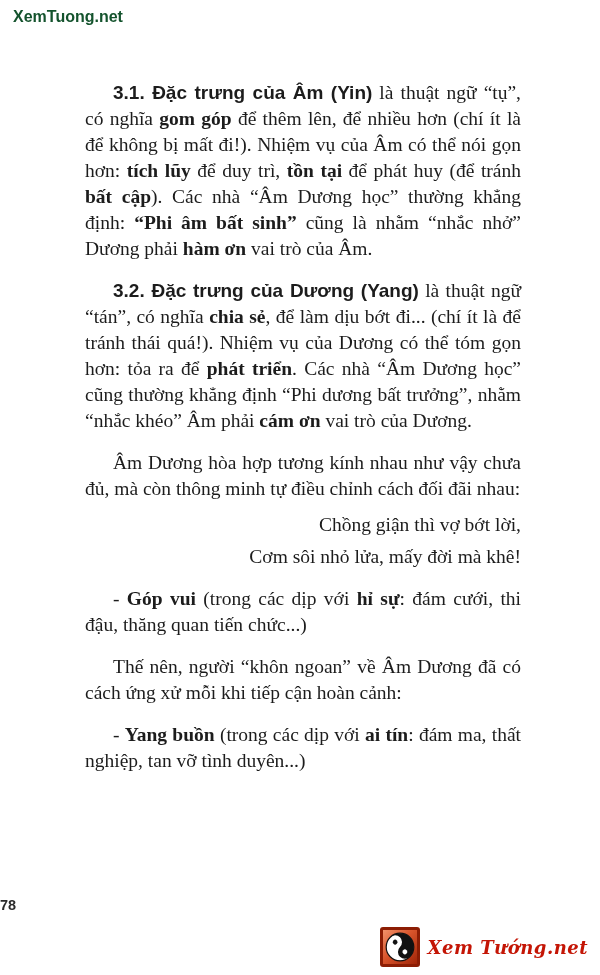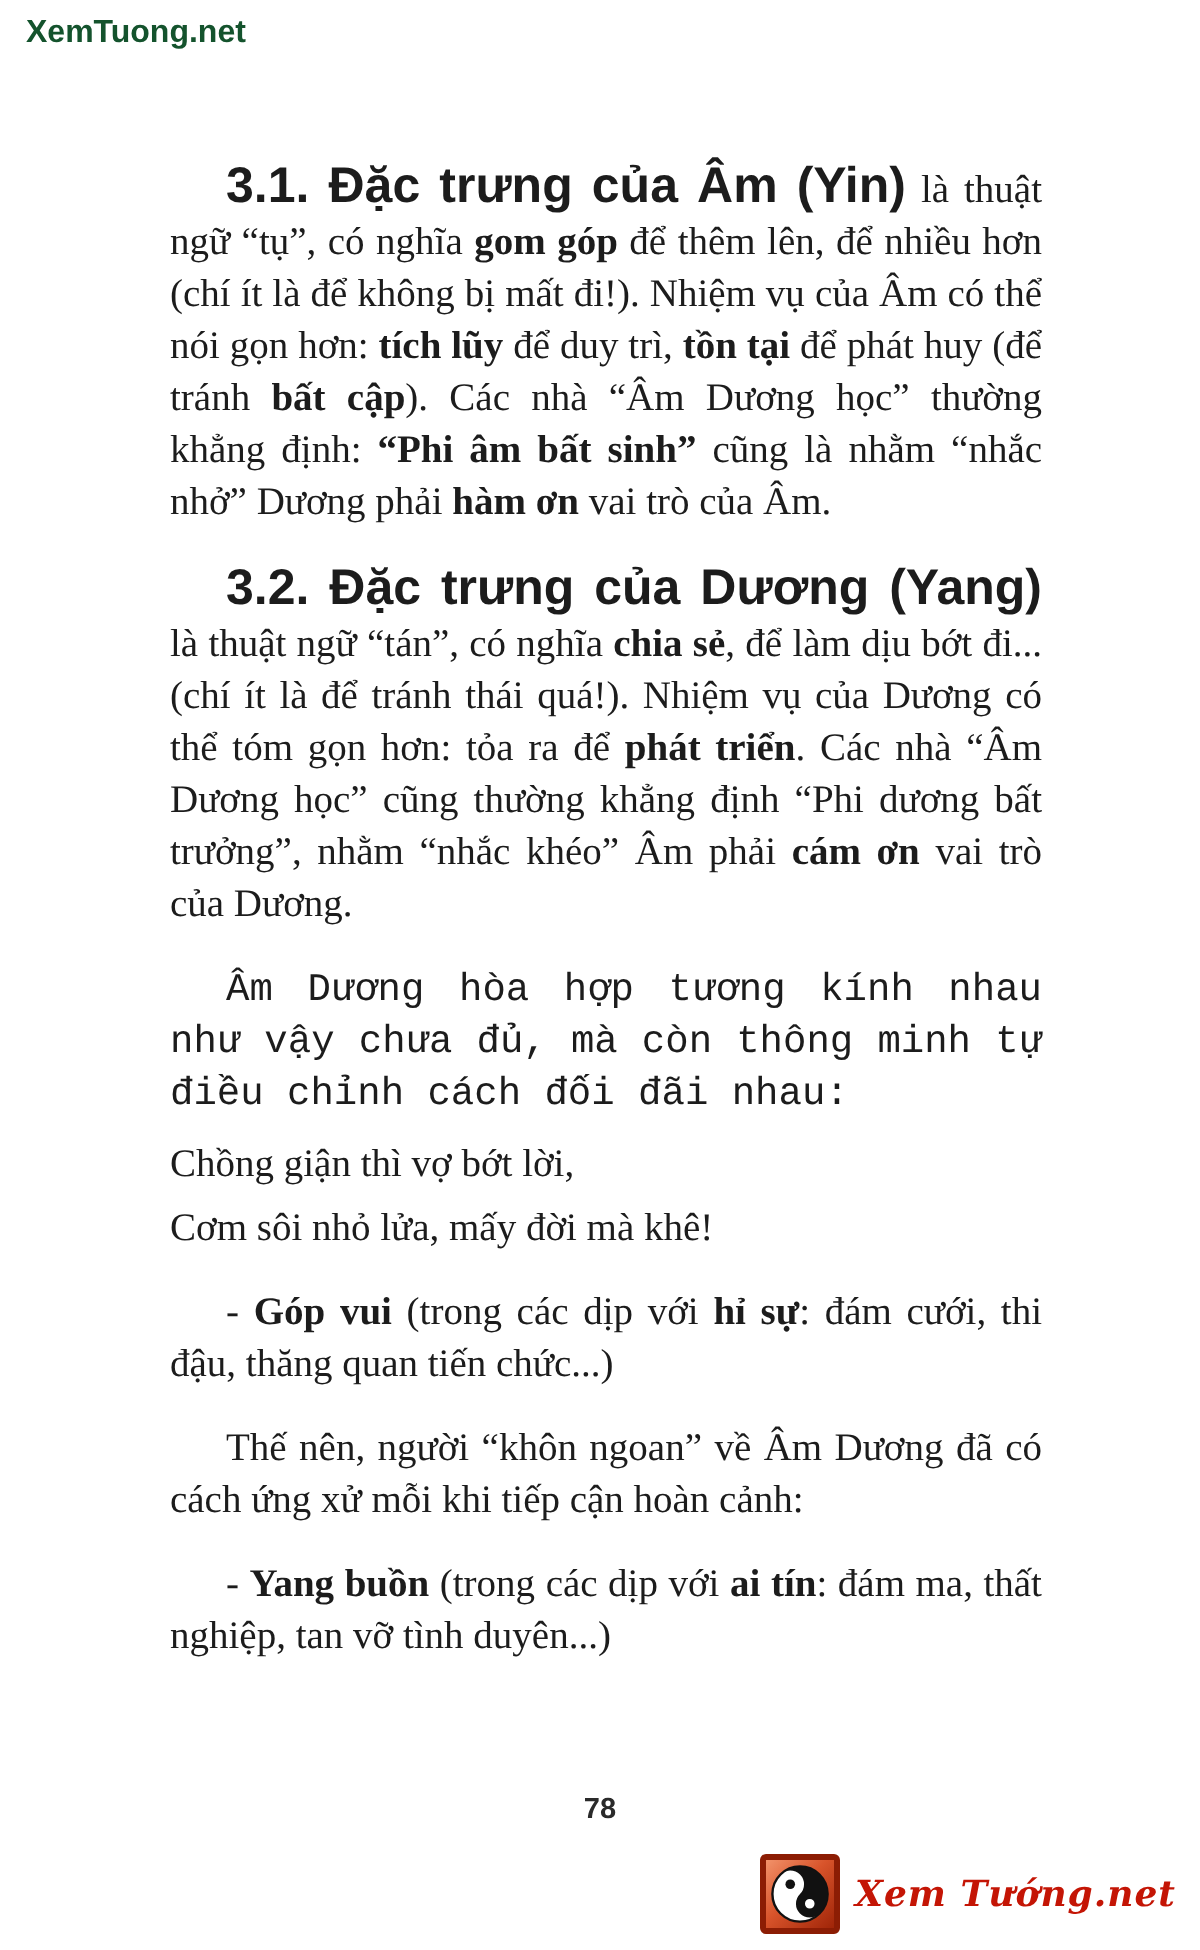--- a/index.html
+++ b/index.html
@@ -29,31 +29,31 @@
     left: 85px;
     width: 436px;
   }
   .block {
     margin: 0 0 16px 0;
     font-size: 19.5px;
     line-height: 26px;
     text-align: justify;
   }
   .block.indent { text-indent: 28px; }
-  .block.center { text-align: left; margin-bottom: 6px; }
+  .block.center { text-align: right; margin-bottom: 6px; }
   .block.verse-last { margin-bottom: 16px; }
-  .block.pre-verse { margin-bottom: 10px; font-family: Liberation Mono, monospace; }
+  .block.pre-verse { margin-bottom: 10px; }
   .bold { font-weight: bold; }
-  .sans { font-family: "Liberation Sans", sans-serif; font-weight: bold; font-size: 25px; }
+  .sans { font-family: "Liberation Sans", sans-serif; font-weight: bold; font-size: 19px; }
   .page-number {
     position: absolute;
     top: 897px;
     left: 0;
     right: 0;
-    text-align: center;
+    text-align: left;
     font-family: "Liberation Sans", sans-serif;
     font-size: 14.5px;
     font-weight: bold;
     color: #2a2a2a;
   }
   .brand {
     position: absolute;
     right: 12px;
     bottom: 8px;
     display: flex;

